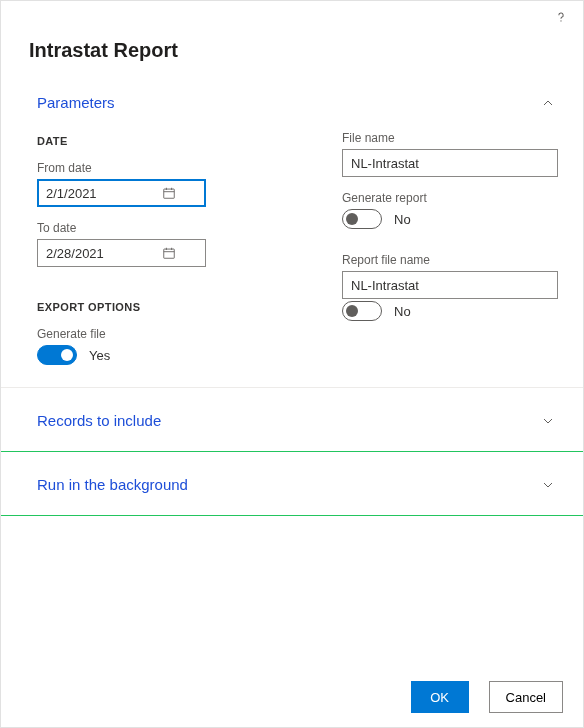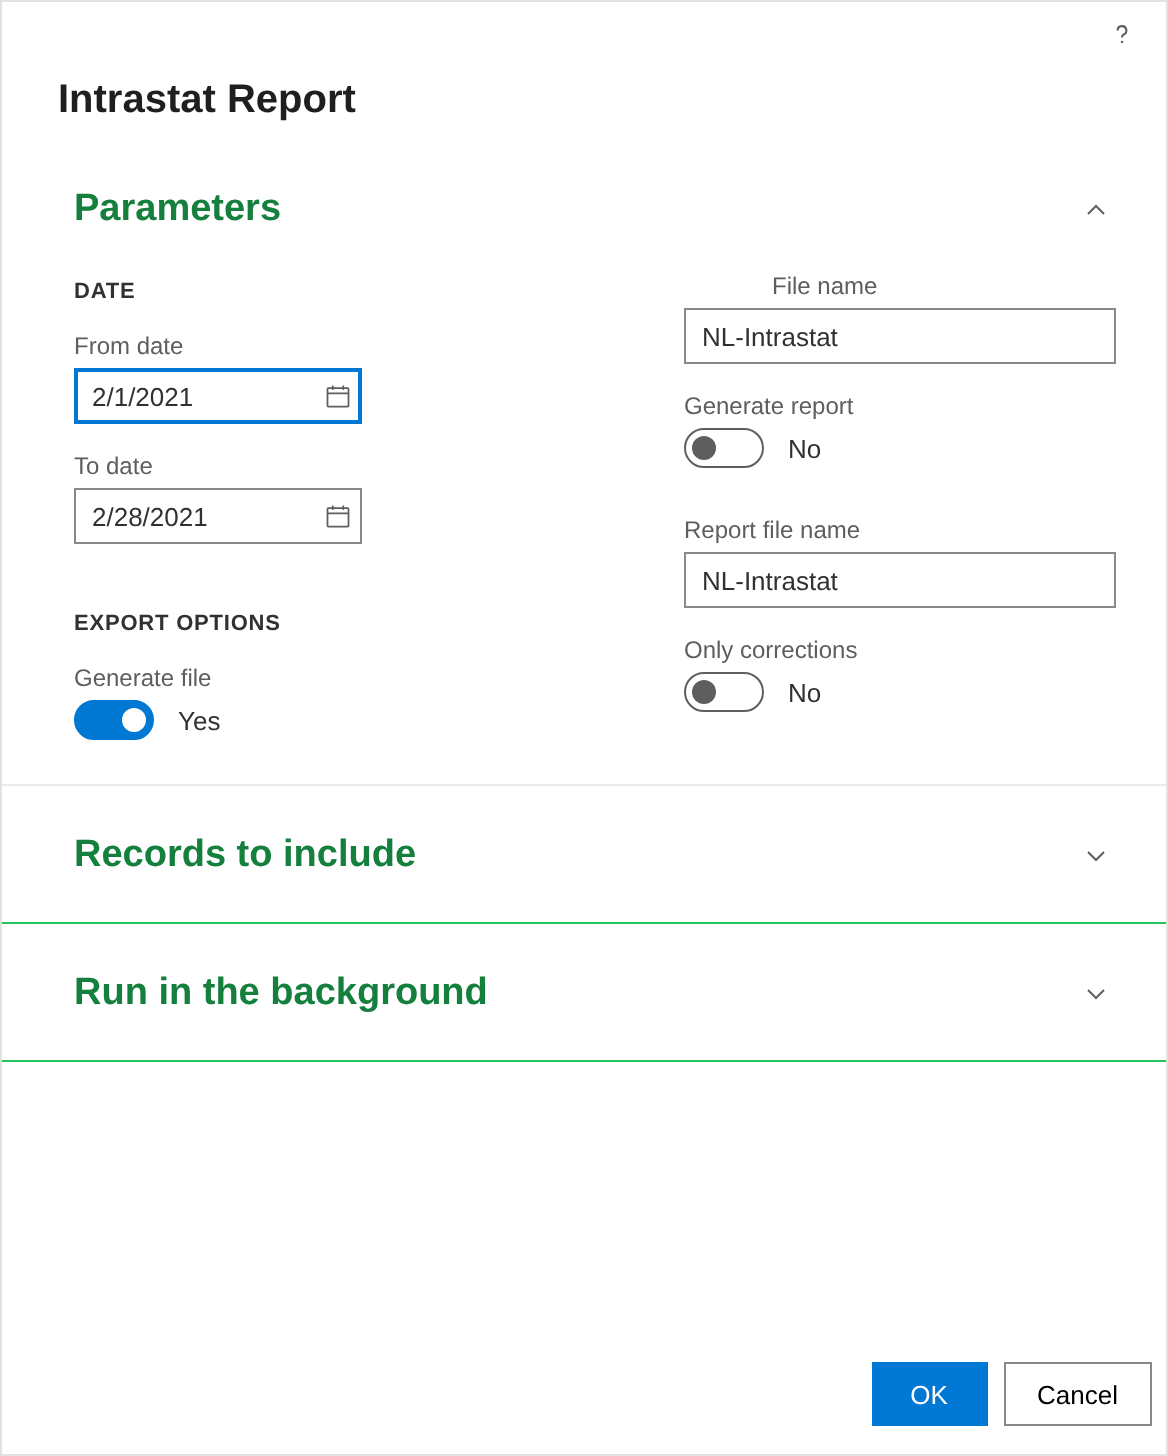--- a/index.html
+++ b/index.html
@@ -37,23 +37,23 @@
   }
 
   .section-header {
     display: flex;
     align-items: center;
     justify-content: space-between;
     padding: 24px 28px 8px 36px;
     cursor: pointer;
   }
   .section-header .title {
-    font-size: 19px;
-    font-weight: 700;
-    color: #15803d;
+    font-size: 15px;
+    font-weight: 400;
+    color: #1d4ed8;
   }
   .chevron {
     width: 14px; height: 14px;
     display: inline-flex; align-items:center; justify-content:center;
     color: #605e5c;
   }
 
   .section-body {
     border-bottom: 1px solid #edebe9;
     padding: 8px 28px 22px 36px;
@@ -79,38 +79,38 @@
     text-transform: uppercase;
     margin-top: 8px;
     margin-bottom: 10px;
   }
   .field-label {
     font-size: 12px;
     color: #605e5c;
     margin-top: 14px;
     margin-bottom: 4px;
   }
-  .col .field-label:first-child { margin-top: 4px; margin-left: 44px; }
+  .col .field-label:first-child { margin-top: 4px; }
 
   .date-wrap {
     position: relative;
     width: 146px;
   }
   .text-input, .date-input {
     width: 216px;
     height: 28px;
     padding: 2px 8px;
     font-size: 13px;
     border: 1px solid #8a8886;
     background: #fff;
     outline: none;
     font-family: inherit;
     color: #323130;
   }
-  .date-input { width: 144px; padding-right: 28px; }
+  .date-input { width: 169px; padding-right: 28px; }
   .date-input.focused {
     border-color: #0078d4;
     box-shadow: inset 0 0 0 1px #0078d4;
   }
   .cal-icon {
     position: absolute;
     right: 6px; top: 50%; transform: translateY(-50%);
     width: 16px; height: 16px;
     display:inline-flex; align-items:center; justify-content:center;
     color: #605e5c;
@@ -152,22 +152,22 @@
   .toggle-label {
     font-size: 13px;
     color: #323130;
   }
 
   .footer {
     position: absolute;
     bottom: 0; left: 0; right: 0;
     display: flex;
     justify-content: flex-end;
-    gap: 8px;
-    padding: 14px 7px;
+    gap: 20px;
+    padding: 14px 20px;
   }
   .btn {
     min-width: 58px;
     height: 32px;
     padding: 0 16px;
     font-size: 13px;
     font-family: inherit;
     border: 1px solid #8a8886;
     background: #fff;
     cursor: pointer;
@@ -253,21 +253,20 @@
       <div class="toggle-row">
         <div class="toggle">
             <div class="knob"></div>
           </div>
         <span class="toggle-label">No</span>
       </div>
 
       <div class="field-label" style="margin-top:24px;">Report file name</div>
       <input class="text-input" type="text" value="NL-Intrastat" style="">
 
-      <div class="field-label">Only corrections</div>
       <div class="toggle-row">
         <div class="toggle">
             <div class="knob"></div>
           </div>
         <span class="toggle-label">No</span>
       </div>
     </div>
   </div>
 </div>
 

